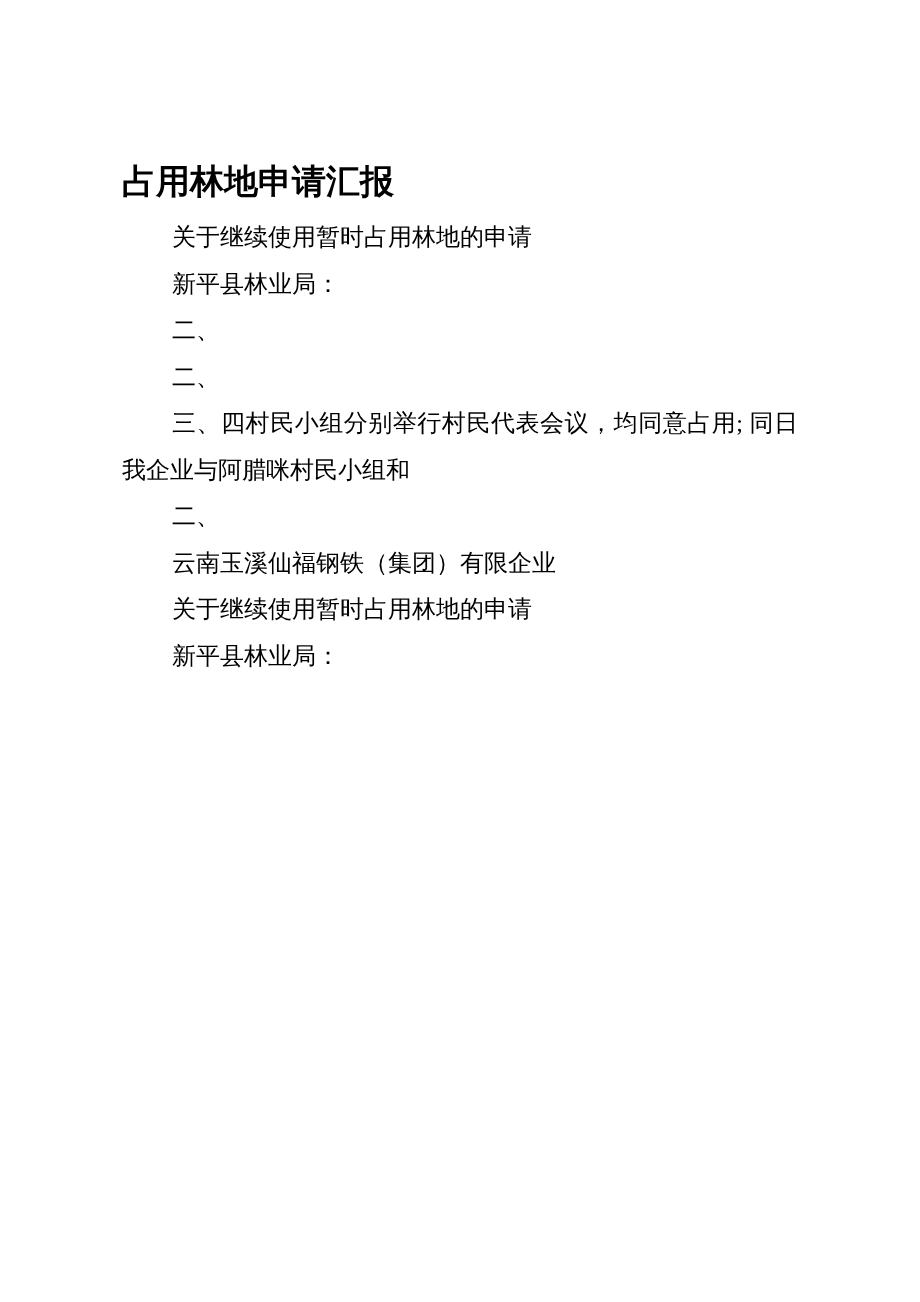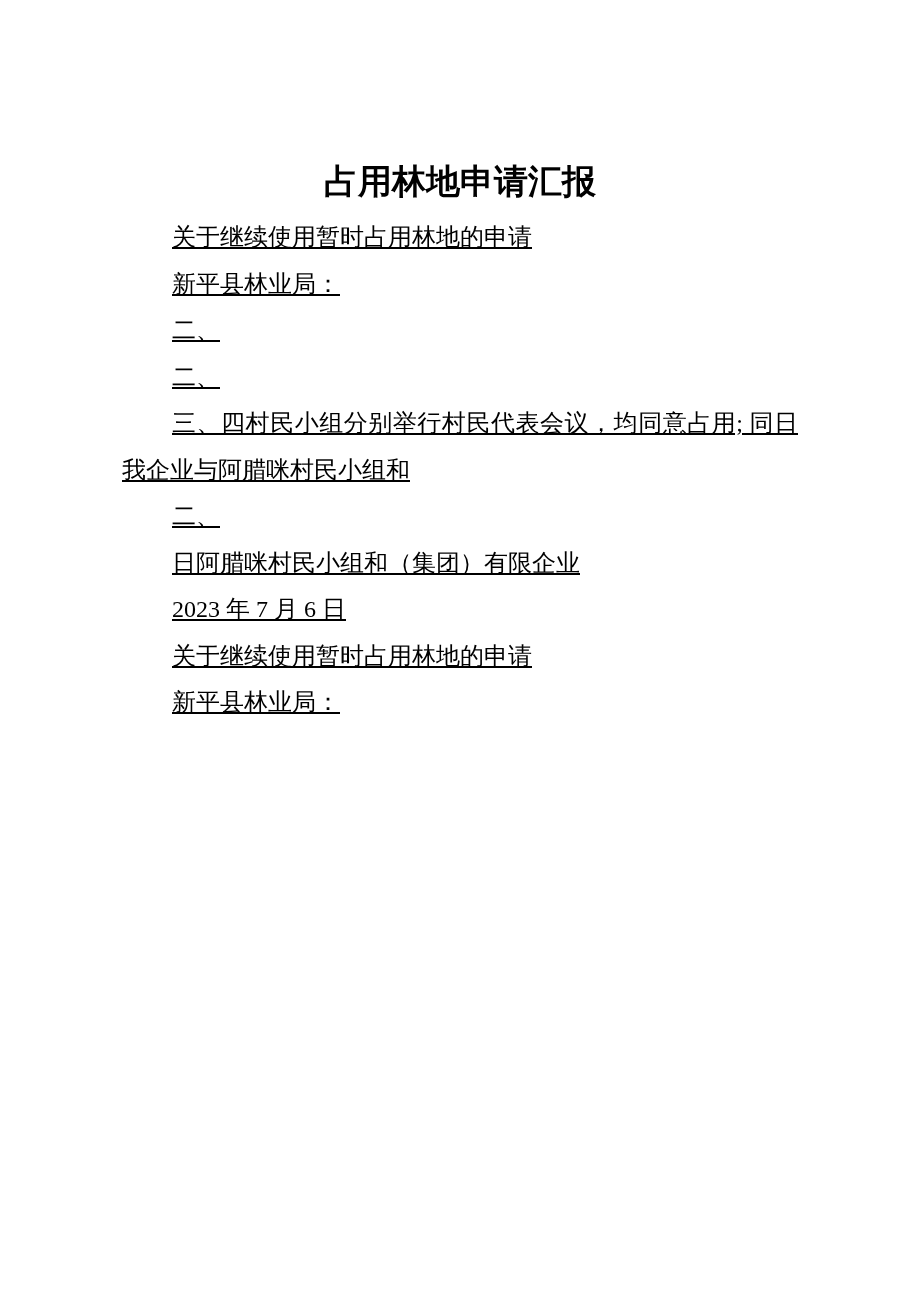--- a/index.html
+++ b/index.html
@@ -20,31 +20,29 @@
     position: absolute;
     left: 122px;
     top: 156px;
     width: 676px;
   }
   .title {
     margin: 0 0 6px 0;
     font-size: 34px;
     line-height: 52px;
     font-weight: 700;
-    text-align: center;
     white-space: nowrap;
   }
   .para {
     margin: 0;
     font-size: 24px;
     line-height: 46.5px;
     text-indent: 50px;
     text-align: justify;
     word-break: break-all;
-    text-decoration: underline;
   }
 </style>
 </head>
 <body>
 
 <div class="page">
   <div class="inner">
     <h1 class="title">占用林地申请汇报</h1>
     <div>
 
@@ -56,22 +54,21 @@
         <p class="para">二、</p>
 
 
         <p class="para">二、</p>
 
         <p class="para">三、四村民小组分别举行村民代表会议，均同意占用; 同日我企业与阿腊咪村民小组和</p>
 
         <p class="para">二、</p>
 
 
-        <p class="para">日阿腊咪村民小组和（集团）有限企业</p>
+        <p class="para">云南玉溪仙福钢铁（集团）有限企业</p>
 
-        <p class="para">2023 年 7 月 6 日</p>
 
         <p class="para">关于继续使用暂时占用林地的申请</p>
 
         <p class="para">新平县林业局：</p>
       </div>
   </div>
 </div>
 
 </body></html>

